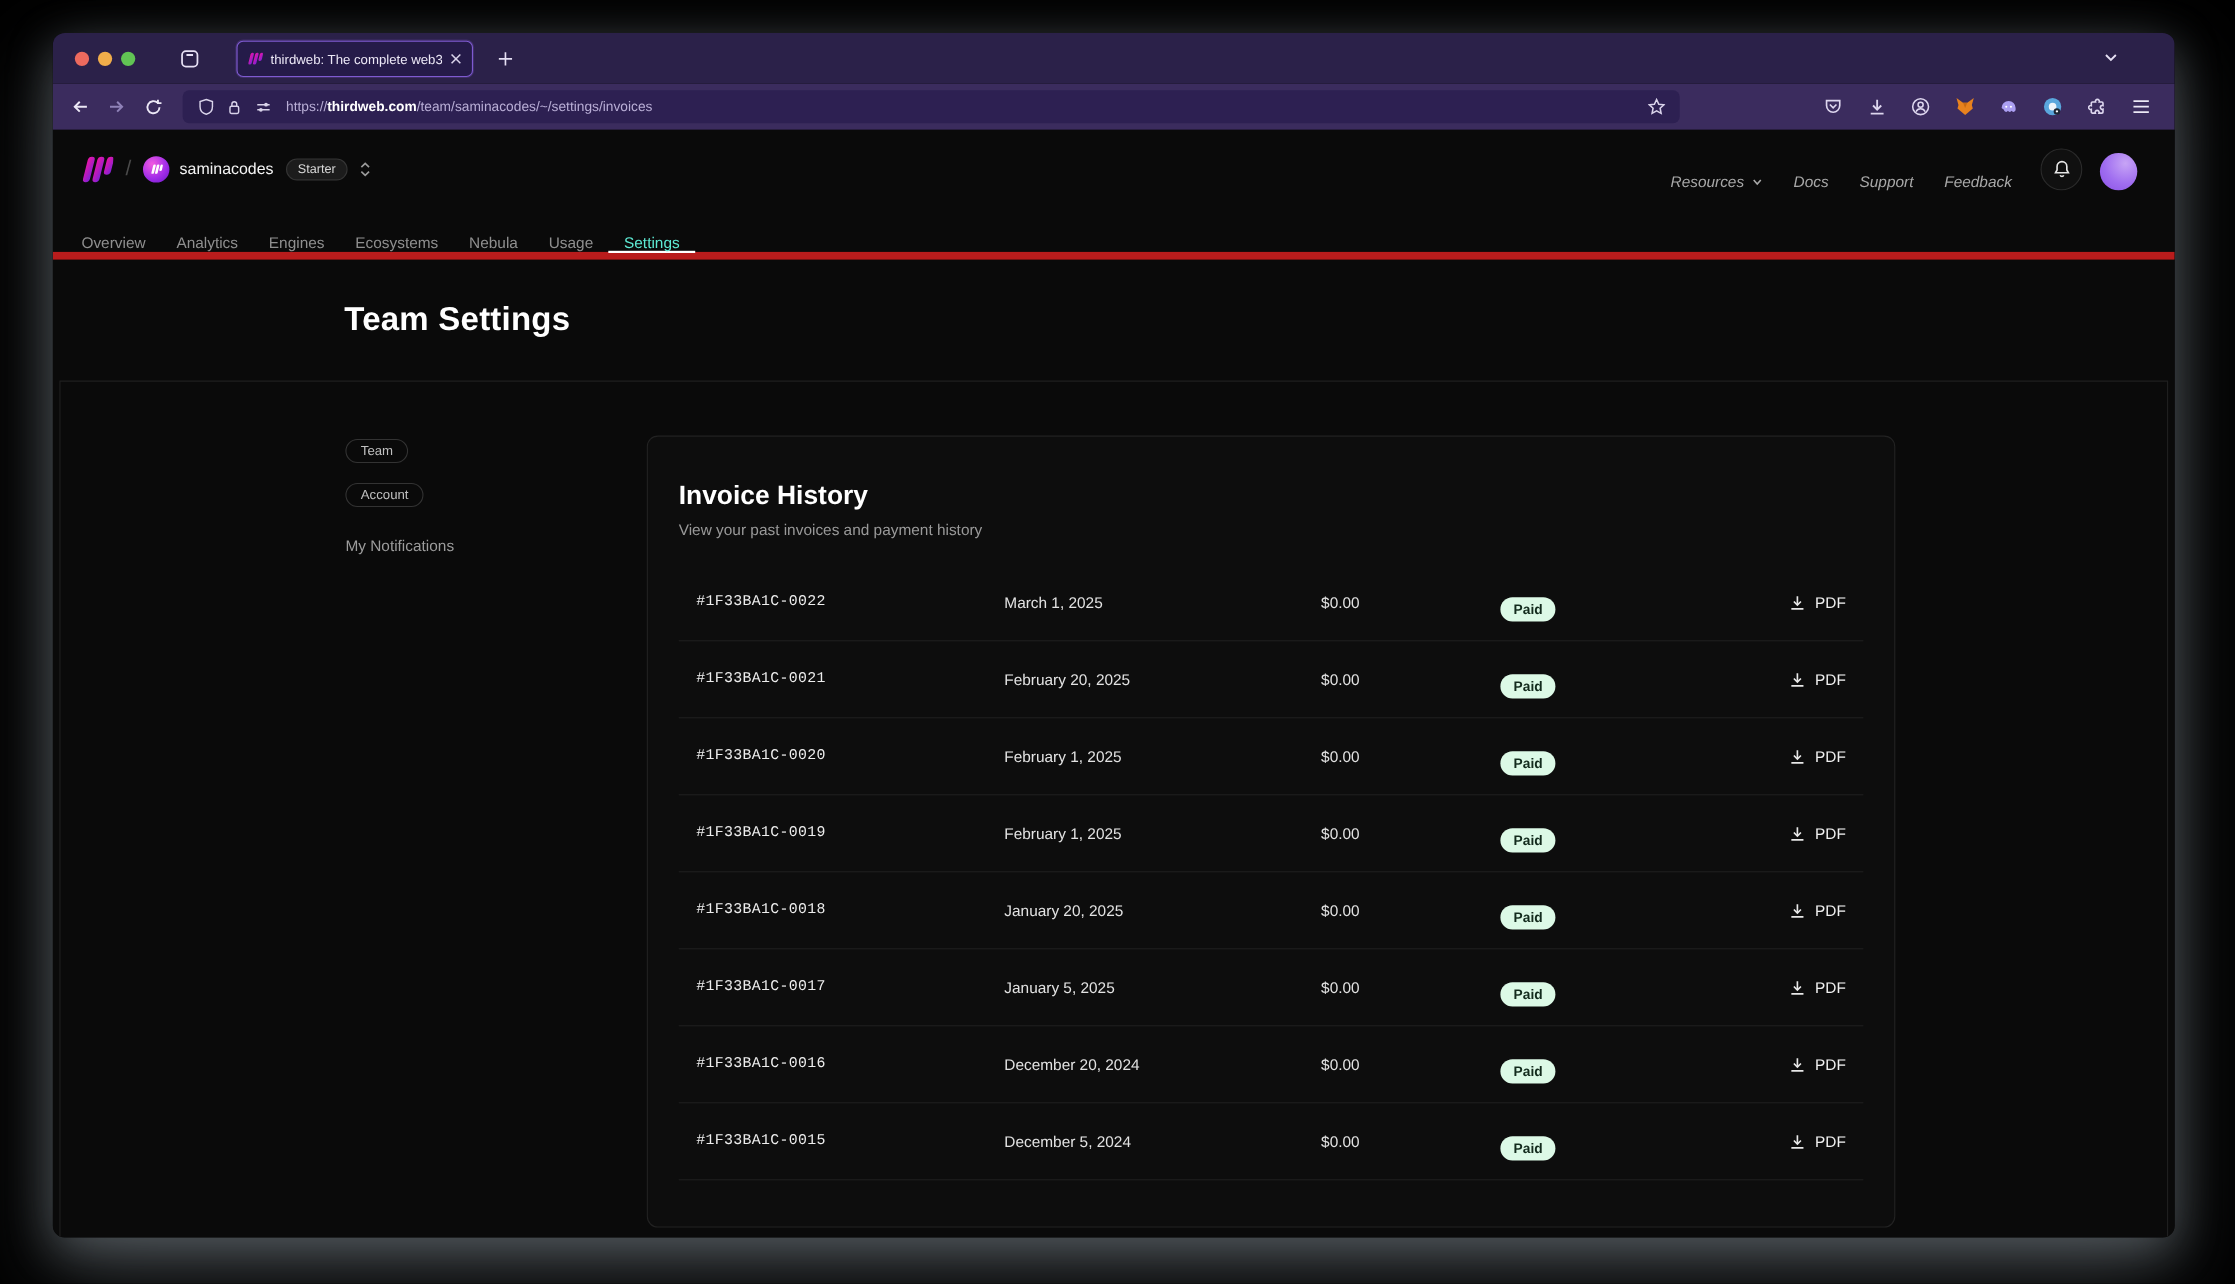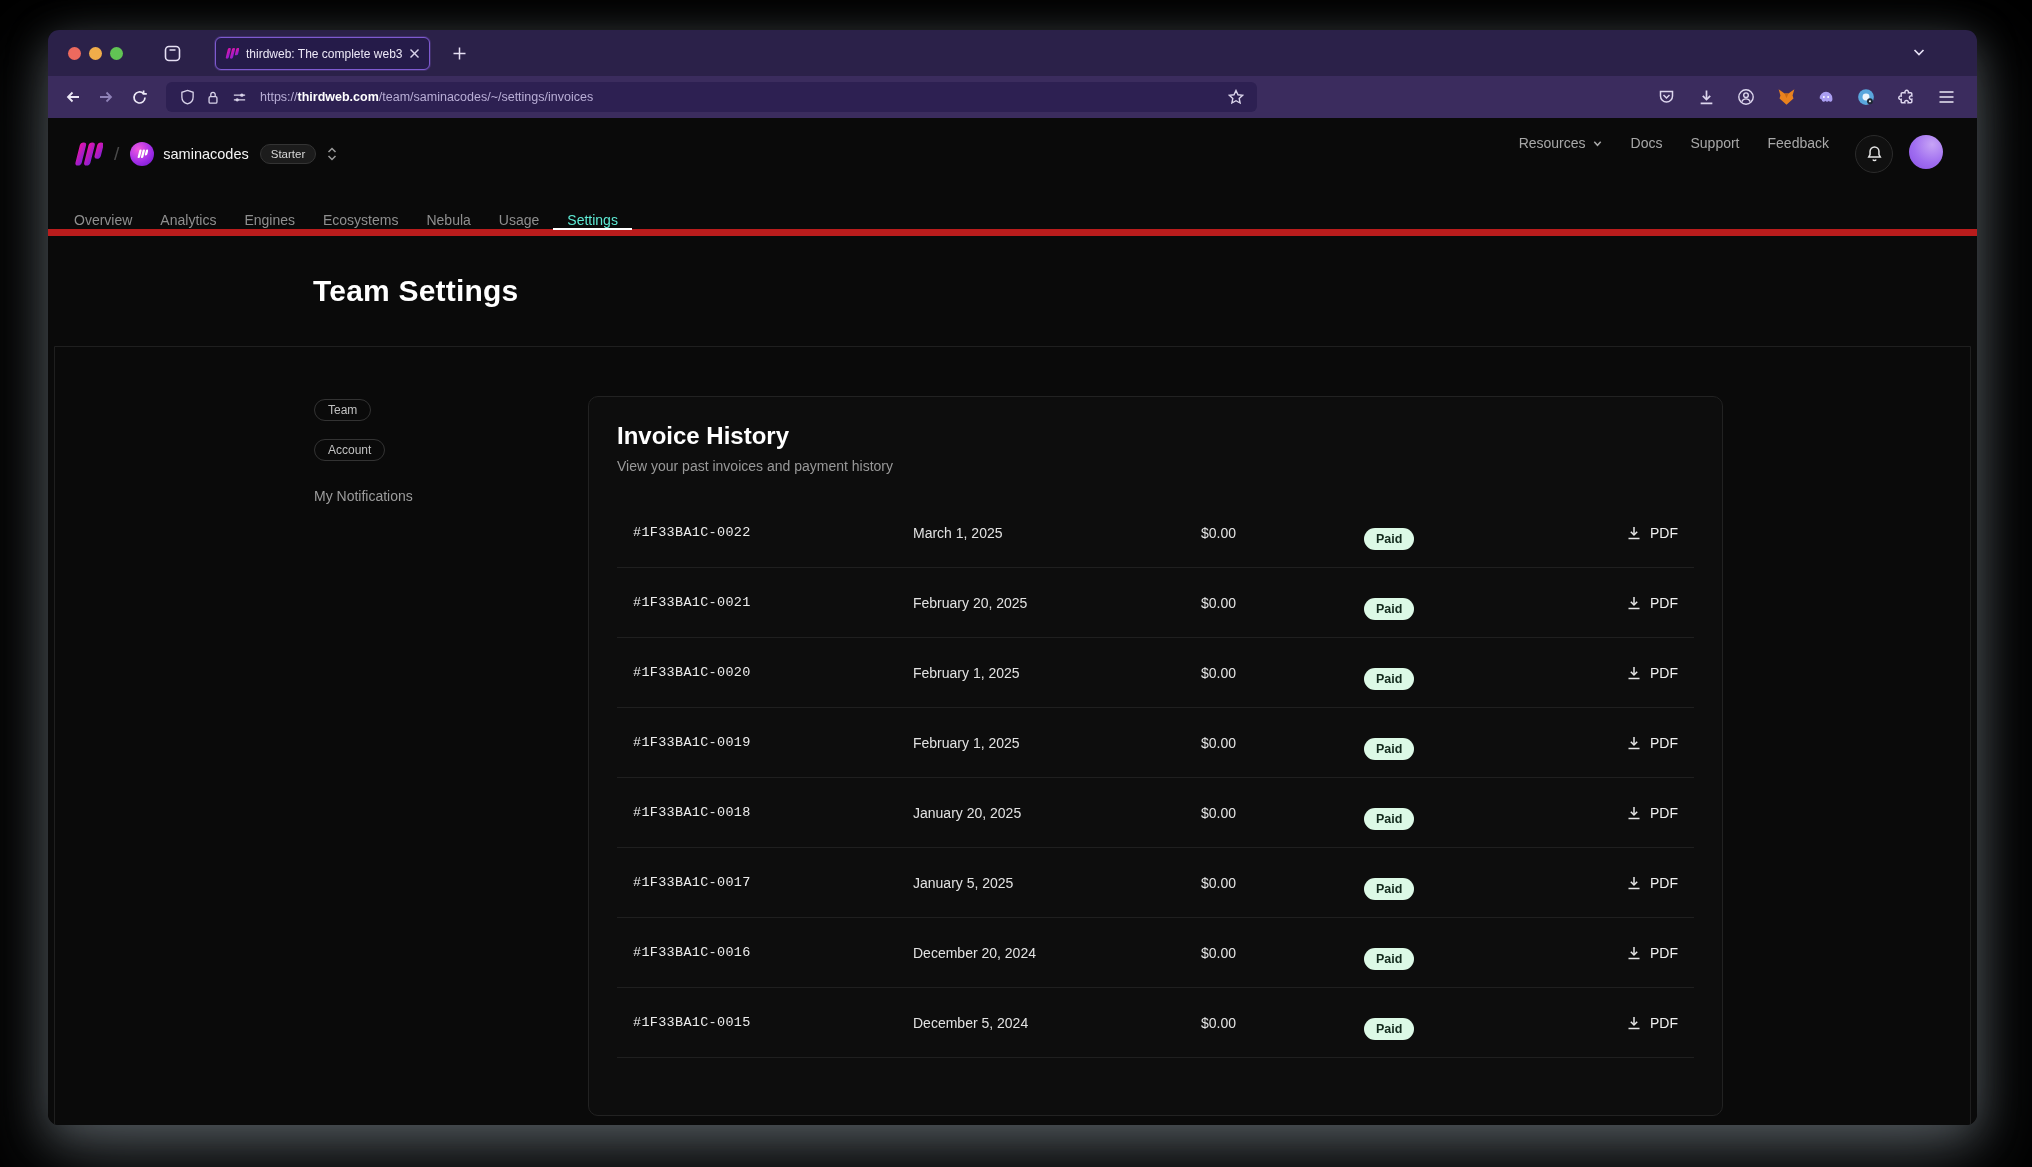--- a/index.html
+++ b/index.html
@@ -22,21 +22,21 @@
     background:#251b49; border:1px solid #7e5ad0; border-radius:6px;
     display:flex; align-items:center; padding:0 9px; box-shadow:0 0 0 1px rgba(126,90,208,.25); }
   .tab-title { flex:1; margin:0 7px; font-size:12px; color:#ece8f6; white-space:nowrap; overflow:hidden; }
   .newtab { position:absolute; left:398px; top:10px; width:26px; height:26px;
     display:flex; align-items:center; justify-content:center; border-radius:5px; }
   .tabbar-end { position:absolute; right:50px; top:14px; }
 
   
   .toolbar { height:42px; background:#3b2c5e; display:flex; align-items:center; padding:0 14px; }
   .navbtns { display:flex; align-items:center; gap:11px; margin-right:16px; }
-  .urlbar { width:1091px; height:30px; background:#2d2052; border-radius:6px;
+  .urlbar { width:1361px; height:30px; background:#2d2052; border-radius:6px;
     display:flex; align-items:center; padding:0 10px; }
   .urlbar .sep { width:4px; }
   .url-text { margin-left:10px; font-size:12.5px; color:#b9aed6; white-space:nowrap; overflow:hidden; flex:1; }
   .url-text b { color:#ffffff; font-weight:700; }
   .star { margin-left:auto; }
   .toolbar-icons { display:flex; align-items:center; gap:18px; margin-left:auto; padding-right:6px; }
   .ticon { display:flex; align-items:center; justify-content:center; width:22px; height:22px; }
 
   
   .page { height:1007px; background:#0a0a0a; color:#fff; }
@@ -44,21 +44,21 @@
   .site-header { height:64px; display:flex; align-items:center; padding:0 34px 0 26px; padding-top:8px; }
   .brand { display:flex; align-items:center; }
   .slash { color:#4b4b4b; font-size:19px; margin:0 11px; font-weight:300; }
   .team-avatar { width:24px; height:24px; border-radius:50%;
     background:radial-gradient(circle at 35% 30%, #f25ae0, #a32ee8 55%, #6a14c9); position:relative;
     display:flex; align-items:center; justify-content:center; }
   .team-name { margin-left:9px; font-size:14.5px; font-weight:500; color:#f4f4f4; }
   .plan-badge { margin-left:11px; font-size:11.5px; color:#d6d6d6; background:#1c1c1c;
     border:1px solid #343434; border-radius:999px; padding:3px 10px; }
   .selector { margin-left:9px; display:flex; }
-  .header-right { margin-left:auto; display:flex; align-items:flex-start; }
+  .header-right { margin-left:auto; display:flex; align-items:flex-end;font-style:italic; }
   .hlink { font-size:14px; color:#a8a8a8; margin-left:28px; display:flex; align-items:center; gap:6px; cursor:pointer; }
   .bell-btn { width:38px; height:38px; border-radius:50%; background:#101010; border:1px solid #2b2b2b;
     display:flex; align-items:center; justify-content:center; margin-left:26px; }
   .user-avatar { width:34px; height:34px; border-radius:50%; margin-left:16px;
     background:radial-gradient(circle at 68% 28%, #c7a4f6, #a06ef0 55%, #8a50e6); }
 
   .nav-tabs { height:54px; display:flex; align-items:flex-end; padding:0 12px; border-bottom:7px solid #b91c1c; }
   .ntab { display:flex; align-items:center; padding:0 14px; font-size:14px; color:#8f8f8f;
     border-bottom:2.5px solid transparent; margin-bottom:-1px; cursor:pointer; }
   .ntab.active { color:#5eead4; border-bottom-color:#ffffff; font-weight:500; }
@@ -72,21 +72,21 @@
 
   .sidebar { position:absolute; left:259px; top:52px; width:230px; display:flex; flex-direction:column; }
   .pill { align-self:flex-start; font-size:12px; color:#c0c0c0; border:1px solid #333;
     border-radius:999px; padding:3px 13px; height:22px; display:flex; align-items:center; }
   .snav { margin-top:14px; }
   .sitem { height:42px; display:flex; align-items:center; font-size:14px; color:#9c9c9c; cursor:pointer; }
   .sitem.active { color:#ffffff; font-weight:600; }
   .pill.second { margin-top:18px; }
 
   .card { position:absolute; left:533px; top:49px; width:1135px; height:720px;
-    background:#0d0d0d; border:1px solid #222; border-radius:10px; padding:25px 28px 0; }
+    background:#0d0d0d; border:1px solid #222; border-radius:10px; padding:40px 28px 0; }
   .card h2 { font-size:24px; font-weight:700; color:#fff; }
   .card .subtitle { margin-top:8px; font-size:14px; color:#999; }
 
   .table { margin-top:24px; }
   .thead, .trow { display:grid; grid-template-columns:280px 288px 163px 180px 1fr;
     align-items:center; padding:0 16px; }
   .thead { height:40px; background:#040404; }
   .th { font-size:12px; color:#8a8f98; letter-spacing:.8px; font-weight:500; }
   .th.actions, .tcell.actions { justify-self:end; }
   .trow { height:70px; border-bottom:1px solid #1f1f1f; }

